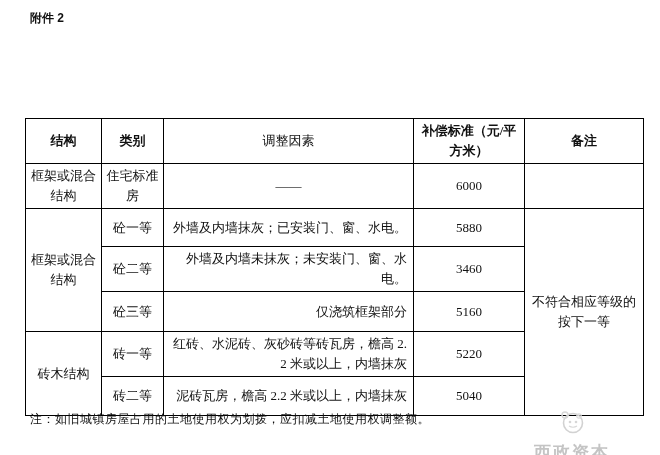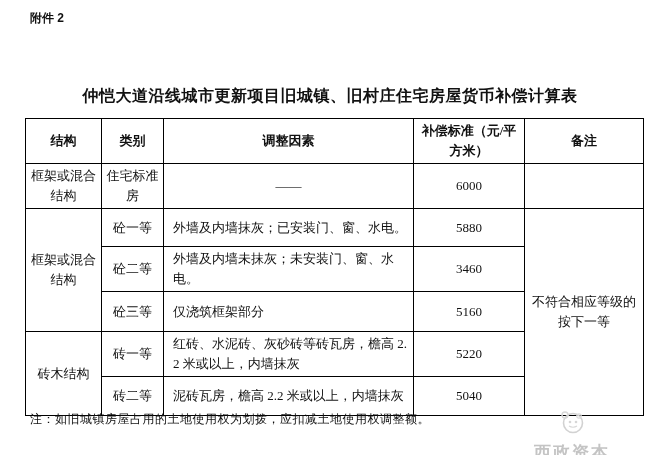--- a/index.html
+++ b/index.html
@@ -46,21 +46,21 @@
   table.comp-table td {
     border: 1px solid #000000;
     font-size: 13px;
     line-height: 20px;
     text-align: center;
     vertical-align: middle;
     padding: 2px 4px;
     word-break: break-all;
   }
   table.comp-table td.factors {
-    text-align: left;
+    text-align: right;
     padding: 2px 6px 2px 9px;
   }
   tr.row-header  { height: 37px; }
   tr.row-1 { height: 44px; }
   tr.row-2 { height: 38px; }
   tr.row-3 { height: 43px; }
   tr.row-4 { height: 40px; }
   tr.row-5 { height: 40px; }
   tr.row-6 { height: 39px; }
   .footnote {
@@ -89,35 +89,34 @@
   }
   .watermark-icon svg { display: block; }
 </style>
 </head>
 <body>
 
 <div class="page">
 
   <div class="attachment-label">附件 2</div>
 
-  <div class="doc-title">仲恺大道沿线城市更新项目旧城镇、旧村庄住宅房屋货币补偿计算表</div>
 
   <table class="comp-table">
     <colgroup>
       <col style="width:76px">
       <col style="width:62px">
       <col style="width:250px">
       <col style="width:111px">
       <col style="width:119px">
     </colgroup>
     <tbody>
       <tr class="row-header">
         <td style="font-weight:bold">结构</td>
         <td style="font-weight:bold">类别</td>
-        <td style="font-weight:bold">调整因素</td>
+        <td style="font-weight:normal">调整因素</td>
         <td style="font-weight:bold">补偿标准（元/平方米）</td>
         <td style="font-weight:bold">备注</td>
       </tr>
 
       <tr class="row-1">
         <td>框架或混合结构</td>
         <td>住宅标准房</td>
         <td>——</td>
         <td>6000</td>
         <td></td>

